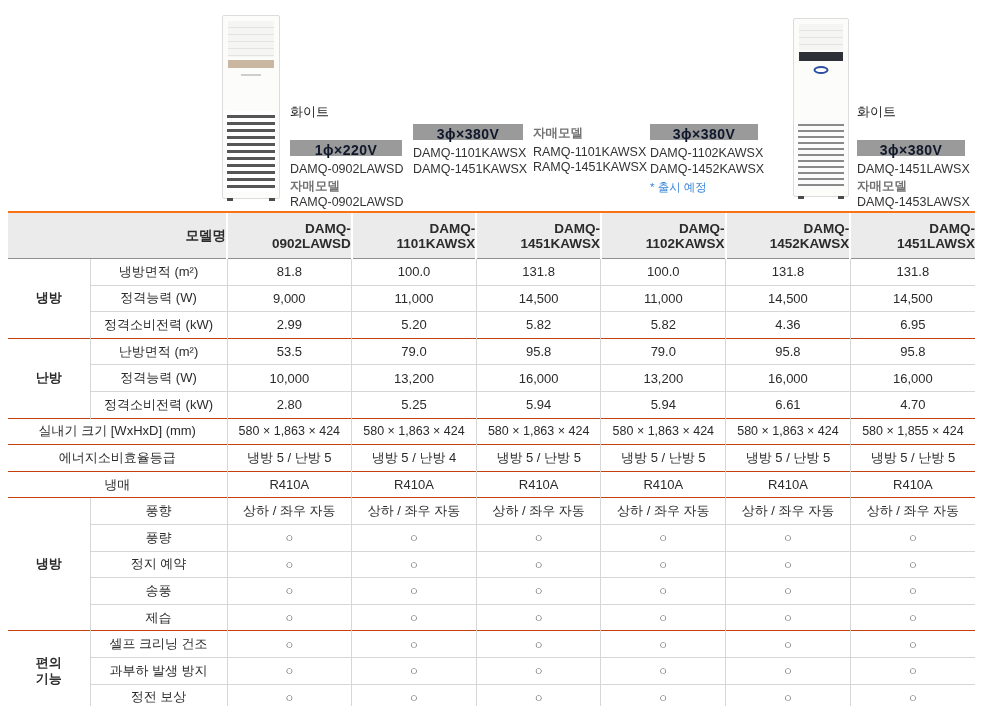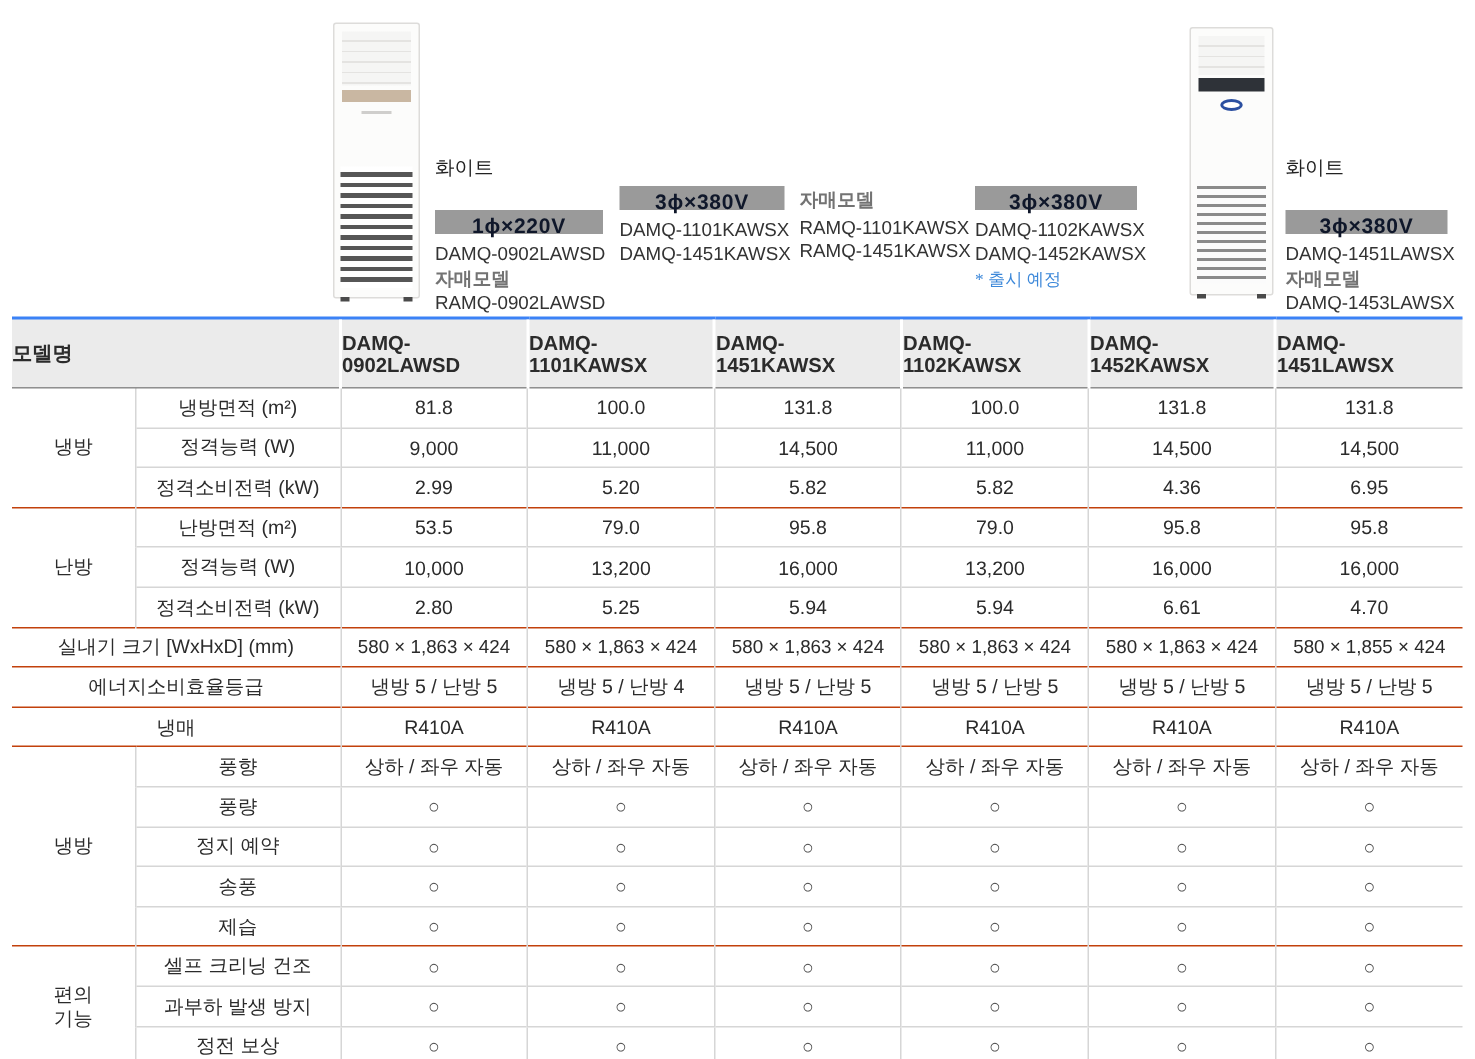--- a/index.html
+++ b/index.html
@@ -32,39 +32,39 @@
   #product-2 .louvers{top:101px;bottom:7px;
       background:repeating-linear-gradient(180deg,#fbfbfb 0 4px,#8a8a8a 4px 6px);}
 
   .info-col{position:absolute;font-size:12.5px;line-height:15.5px;color:#333;}
   .white-label{font-size:13px;color:#222;margin-bottom:20px;}
   .voltage-badge{background:#9a9a9a;color:#0f172a;font-weight:700;font-size:14px;
                  height:16px;line-height:20px;text-align:center;letter-spacing:0.5px;
                  margin-bottom:6px;}
   .model-line{white-space:nowrap;}
   .sister-label{font-weight:700;color:#737373;font-size:12.5px;margin-top:2px;}
-  .release-note{color:#3b87d9;font-size:11.5px;margin-top:3px;font-family:Liberation Serif, serif;}
+  .release-note{color:#3b87d9;font-size:11.5px;margin-top:3px;}
 
   #col-1{left:290px;top:104px;width:112px;}
   #col-2{left:413px;top:124px;width:110px;}
   #col-3{left:533px;top:126px;width:112px;}
   #col-4{left:650px;top:124px;width:108px;}
   #col-5{left:857px;top:104px;width:108px;}
 
   
   #spec-table{position:absolute;left:8px;top:211px;width:967px;border-collapse:collapse;
               table-layout:fixed;font-size:13px;color:#2b2b2b;}
   #spec-table th{background:#ebebeb;font-weight:700;font-size:13.5px;height:45px;
-                 border-top:2px solid #3b82f6;border-bottom:1px solid #8f8f8f;
-                 border-left:2px solid #ffffff;text-align:left;padding:0;}
+                 border-top:2px solid #f97316;border-bottom:1px solid #8f8f8f;
+                 border-left:2px solid #ffffff;text-align:right;padding:0;}
   #spec-table th:first-child{border-left:none;}
   #spec-table td{height:25.6px;text-align:center;padding:0 2px;
                  border-top:1px solid #d6d6d6;border-left:1px solid #d6d6d6;
                  white-space:nowrap;overflow:hidden;}
-  #spec-table td.grp{border-left:none;white-space:pre-line;line-height:16px;}
+  #spec-table td.grp{border-left:none;white-space:pre-line;line-height:16px;font-weight:bold;}
   #spec-table td.span2{border-left:none;text-align:center;}
   #spec-table tr.fb td{border-top:none;}             
   #spec-table tr.gb td{border-top:1px solid #c2410c;} 
   #spec-table tr.last td{border-bottom:1px solid #8f8f8f;}
   #spec-table td.circ{color:#4a4a4a;font-size:13px;}
   #spec-table td.dim{font-size:12.5px;}
 </style>
 </head>
 <body>
 

